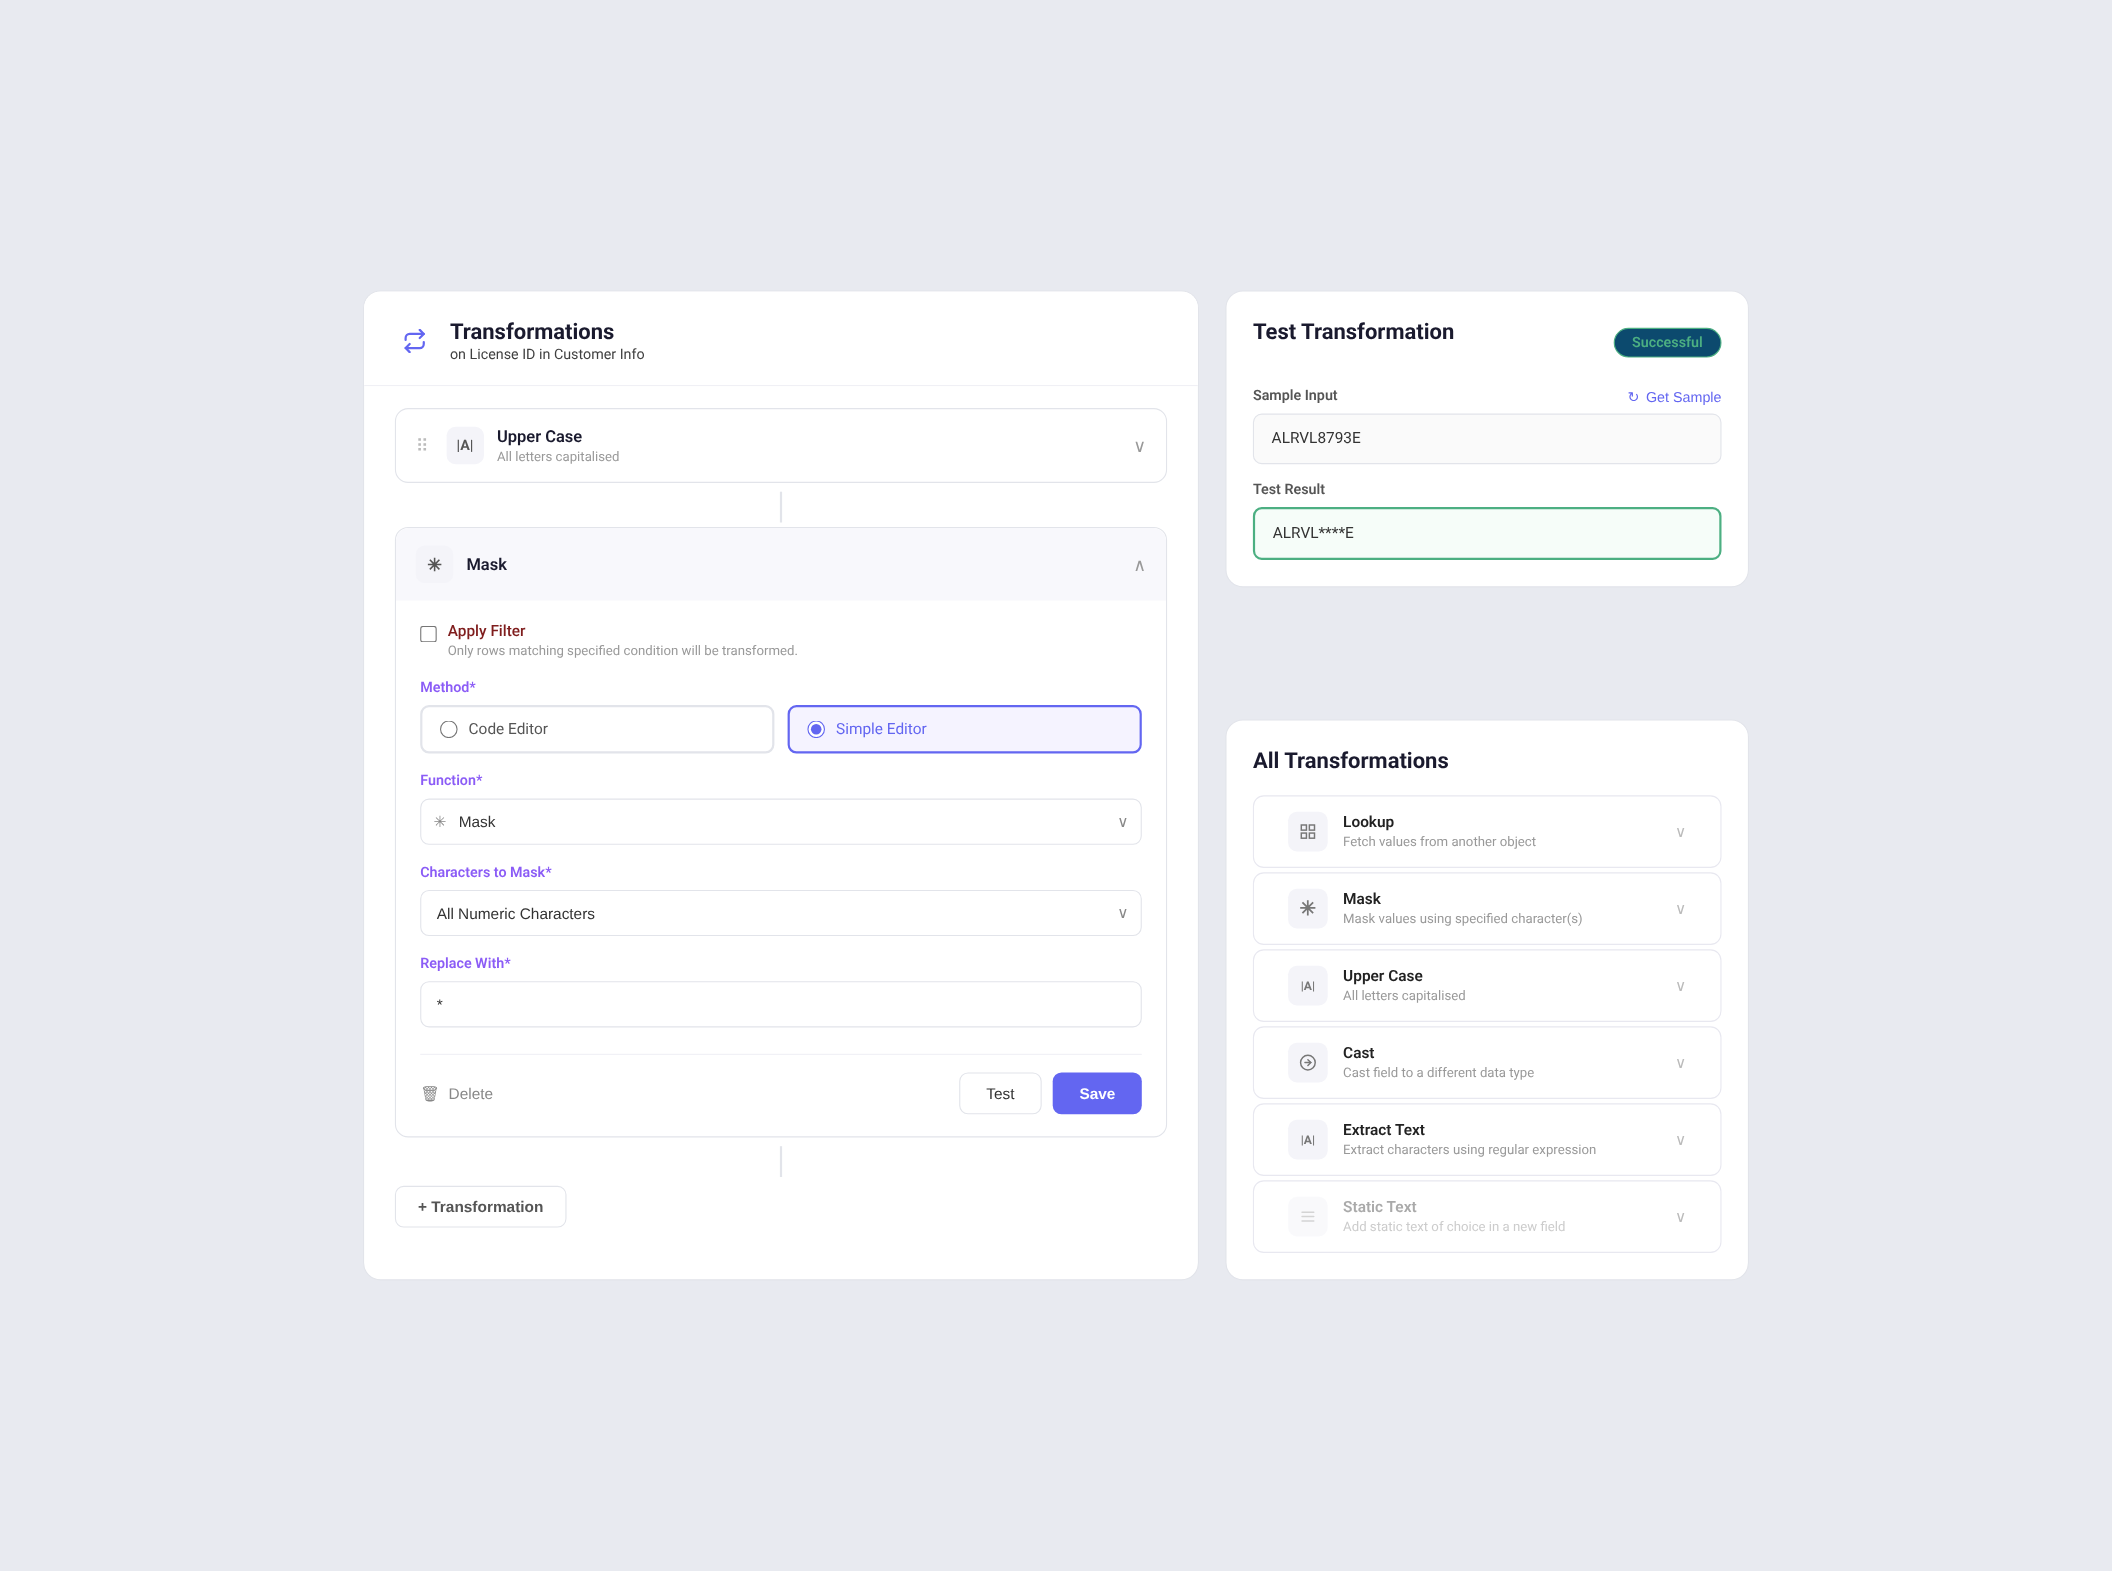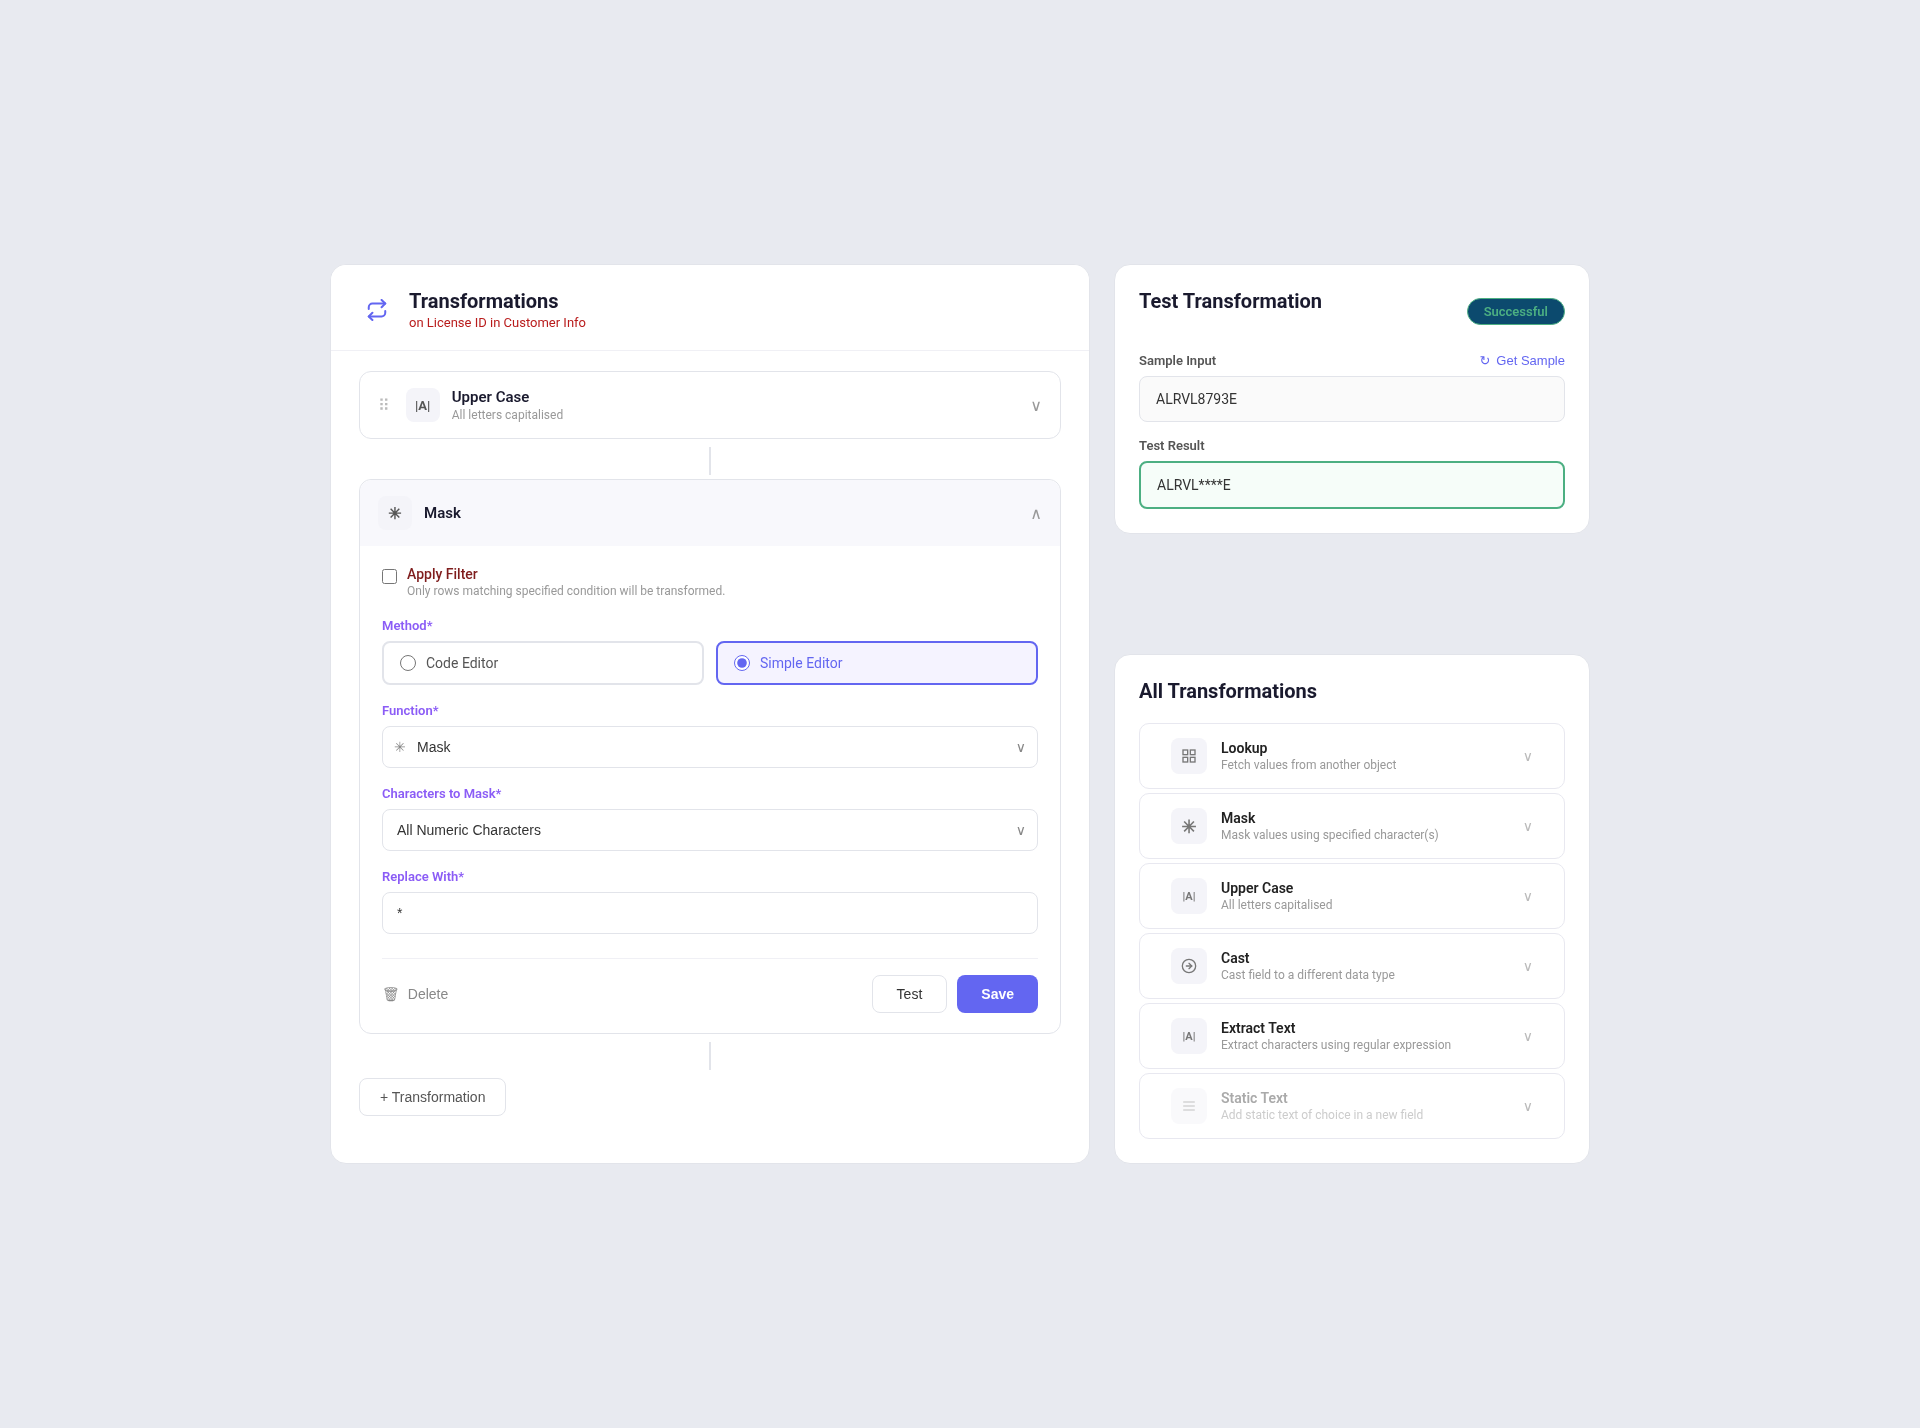--- a/index.html
+++ b/index.html
@@ -45,21 +45,21 @@
       justify-content: center;
       color: #6366f1;
     }
     .panel-header-text h2 {
       font-size: 20px;
       font-weight: 700;
       color: #1a1a2e;
     }
     .panel-header-text p {
       font-size: 13px;
-      color: #b91c1c;
+      color: #404040;
       margin-top: 2px;
     }
     .panel-content {
       padding: 20px 28px;
     }
     
     .transformation-card {
       background: #fff;
       border: 1px solid #e2e4ea;
       border-radius: 12px;
@@ -260,21 +260,21 @@
       display: flex;
       align-items: center;
       gap: 8px;
       padding: 10px 20px;
       border: 1.5px solid #e2e4ea;
       border-radius: 8px;
       background: #fff;
       color: #555;
       font-size: 14px;
       cursor: pointer;
-      font-weight: 400;
+      font-weight: 700;
       margin-top: 8px;
     }
     
     .right-panels {
       display: flex;
       flex-direction: column;
       gap: 20px;
       flex: 1;
       justify-content: space-between;
     }

